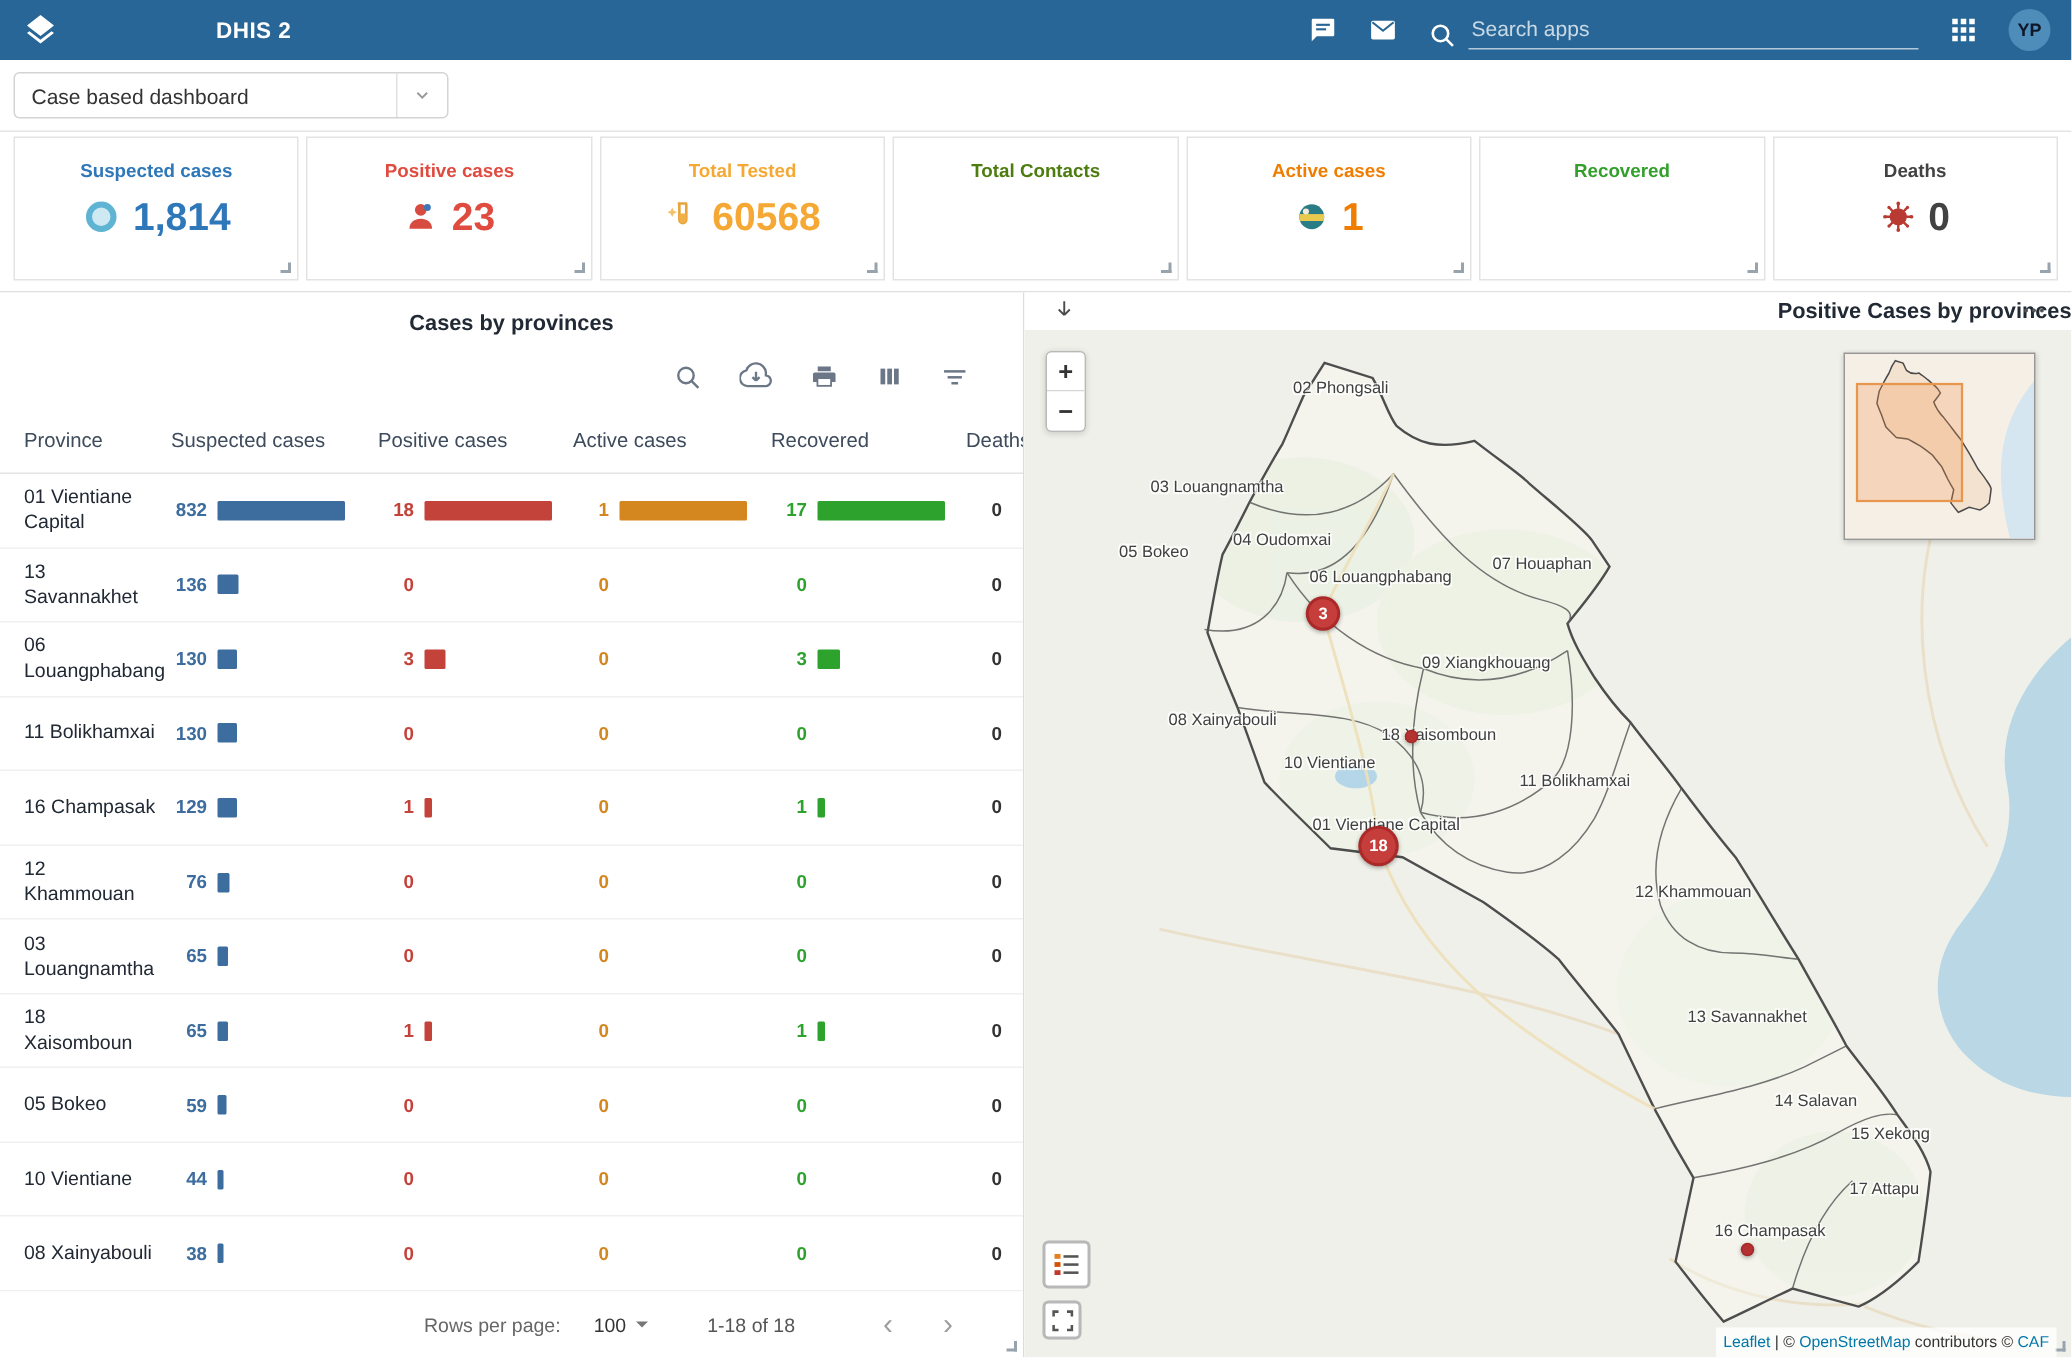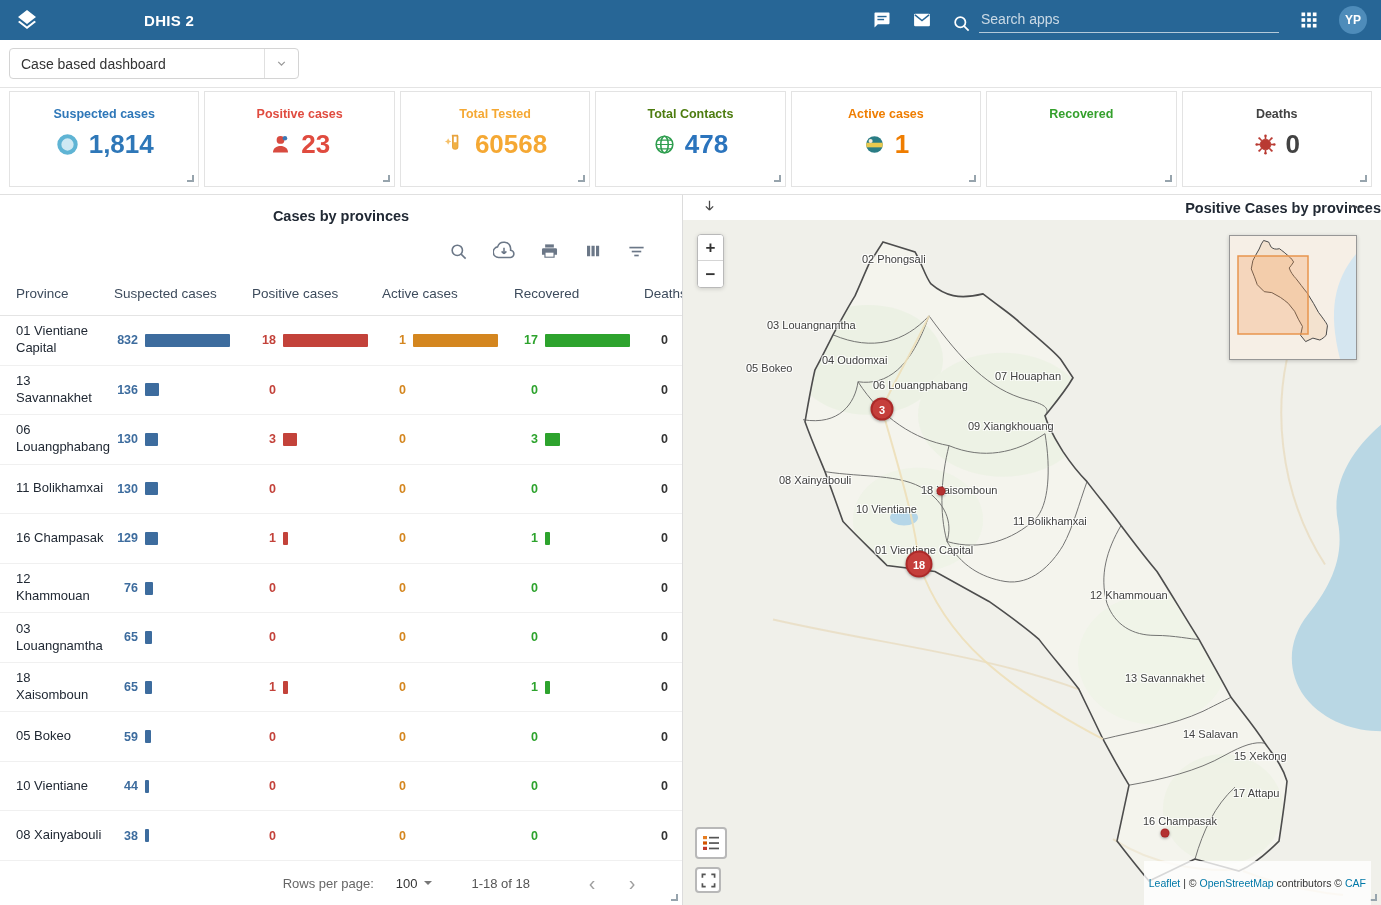--- a/index.html
+++ b/index.html
@@ -9,21 +9,21 @@
   
   .topbar { height:40px; background:#276696; display:flex; align-items:center; padding:0 14px; }
   .logo { width:26px; height:26px; display:flex; align-items:center; justify-content:center; cursor:pointer; }
   .app-title { color:#fff; font-size:15px; font-weight:bold; letter-spacing:.3px; margin-left:104px; }
   .topbar-right { margin-left:auto; display:flex; align-items:center; gap:20px; }
   .tb-icon { display:flex; align-items:center; cursor:pointer; }
   .tb-search { display:flex; align-items:flex-end; gap:8px; }
   .tb-search input { width:300px; background:transparent; border:none; outline:none;
     border-bottom:1px solid rgba(255,255,255,.65); color:#fff; font-size:14px; padding:3px 2px 5px; }
   .tb-search input::placeholder { color:rgba(255,255,255,.75); }
-  .avatar { width:28px; height:28px; border-radius:50%; background:#4e8cba; color:#ffffff;
+  .avatar { width:28px; height:28px; border-radius:50%; background:#4e8cba; color:#0f172a;
     font-size:12px; font-weight:bold; display:flex; align-items:center; justify-content:center; cursor:pointer; }
 
   
   .dash-bar { height:48px; background:#fff; border-bottom:1px solid #e4e4e4; display:flex; align-items:center; padding-left:9px; }
   .dash-select { width:290px; height:31px; border:1px solid #d4d4d4; border-radius:4px;
     display:flex; align-items:center; background:#fff; cursor:pointer; }
   .dash-select-label { flex:1; padding-left:11px; font-size:14px; color:#333; }
   .dash-select-caret { width:34px; height:100%; border-left:1px solid #e0e0e0; display:flex; align-items:center; justify-content:center; }
 
   
@@ -82,21 +82,21 @@
   .zoom-ctl button { display:block; width:100%; height:26px; background:#fff; border:none; font-size:17px;
     font-weight:bold; color:#333; cursor:pointer; line-height:1; }
   .zoom-ctl button:first-child { border-bottom:1px solid #d5d5d5; }
   .inset { position:absolute; top:15px; right:24px; width:128px; height:125px; background:#f6efe6;
     border:1px solid #979797; box-shadow:0 1px 4px rgba(0,0,0,.2); z-index:4; cursor:pointer; }
   .legend-btn, .fs-btn { position:absolute; left:12px; background:#fff; border:2px solid rgba(0,0,0,.28);
     border-radius:4px; display:flex; align-items:center; justify-content:center; cursor:pointer; z-index:4; }
   .legend-btn { bottom:46px; width:32px; height:32px; }
   .fs-btn { bottom:12px; width:26px; height:26px; }
   .attribution { position:absolute; right:10px; bottom:0; background:rgba(255,255,255,.78);
-    font-size:10.5px; color:#333; padding:16px 5px; z-index:4; white-space:nowrap; }
+    font-size:10.5px; color:#333; padding:4px 5px; z-index:4; white-space:nowrap; }
   .attribution a { color:#0078A8; text-decoration:none; cursor:pointer; }
 </style>
 </head>
 <body>
 
 <div class="topbar">
   <div class="logo">
     <svg viewBox="0 0 24 24" width="24" height="24" fill="#fff">
         <path d="M11.99 18.54l-7.37-5.73L3 14.07l9 7 9-7-1.63-1.27zM12 16l7.36-5.73L21 9l-9-7-9 7 1.63 1.27z"></path>
       </svg>
@@ -192,30 +192,20 @@
             <path d="M11.2 10.5h5.2v4.7a2.6 2.6 0 0 1-5.2 0z" fill="#f0b045"></path>
             <path d="M5.8 6l1.2 2.4 2.4 1.2-2.4 1.2L5.8 13.2 4.6 10.8 2.2 9.6l2.4-1.2z" fill="#f5c069"></path>
           </svg>
         </span>
         <span class="card-value" style="color:#f5a833">60568</span>
       </div>
       <i class="resize-corner"></i>
     </div>
     <div class="card">
       <div class="card-label" style="color:#4d7c0f">Total Contacts</div>
-      <div class="card-body">
-        <span class="card-icon">
-          <svg viewBox="0 0 26 26" width="23" height="23" fill="none" stroke="#2f9e4f" stroke-width="1.8">
-            <circle cx="13" cy="13" r="9.4"></circle>
-            <ellipse cx="13" cy="13" rx="4.2" ry="9.4"></ellipse>
-            <path d="M3.6 13h18.8M5.2 8h15.6M5.2 18h15.6" stroke-width="1.3"></path>
-          </svg>
-        </span>
-        <span class="card-value" style="color:#2b74bd">478</span>
-      </div>
       <i class="resize-corner"></i>
     </div>
     <div class="card">
       <div class="card-label" style="color:#ef7d00">Active cases</div>
       <div class="card-body">
         <span class="card-icon">
           <svg viewBox="0 0 26 26" width="23" height="23">
             <defs>
               <clipPath id="pcc">
                 <circle cx="13" cy="13" r="9.4"></circle>
@@ -622,21 +612,21 @@
         </g>
       </svg>
 
       <div id="map-labels">
           <span class="map-label" style="left: 179px; top: 33px;">02 Phongsali</span>
           <span class="map-label" style="left: 84px; top: 99px;">03 Louangnamtha</span>
           <span class="map-label" style="left: 63px; top: 142px;">05 Bokeo</span>
           <span class="map-label" style="left: 139px; top: 134px;">04 Oudomxai</span>
           <span class="map-label" style="left: 190px; top: 159px;">06 Louangphabang</span>
           <span class="map-label" style="left: 312px; top: 150px;">07 Houaphan</span>
-          <span class="map-label" style="left: 265px; top: 200px; margin-left: 20px;">09 Xiangkhouang</span>
+          <span class="map-label" style="left: 265px; top: 216px;">09 Xiangkhouang</span>
           <span class="map-label" style="left: 96px; top: 254px;">08 Xainyabouli</span>
           <span class="map-label" style="left: 238px; top: 264px;">18 Xaisomboun</span>
           <span class="map-label" style="left: 173px; top: 283px;">10 Vientiane</span>
           <span class="map-label" style="left: 330px; top: 295px;">11 Bolikhamxai</span>
           <span class="map-label" style="left: 192px; top: 324px;">01 Vientiane Capital</span>
           <span class="map-label" style="left: 407px; top: 369px;">12 Khammouan</span>
           <span class="map-label" style="left: 442px; top: 452px;">13 Savannakhet</span>
           <span class="map-label" style="left: 500px; top: 508px;">14 Salavan</span>
           <span class="map-label" style="left: 551px; top: 530px;">15 Xekong</span>
           <span class="map-label" style="left: 460px; top: 595px;">16 Champasak</span>

